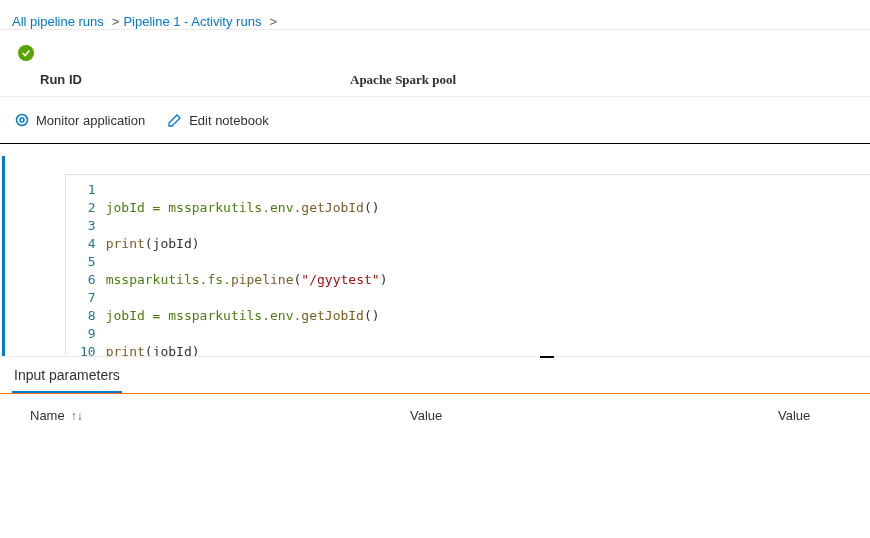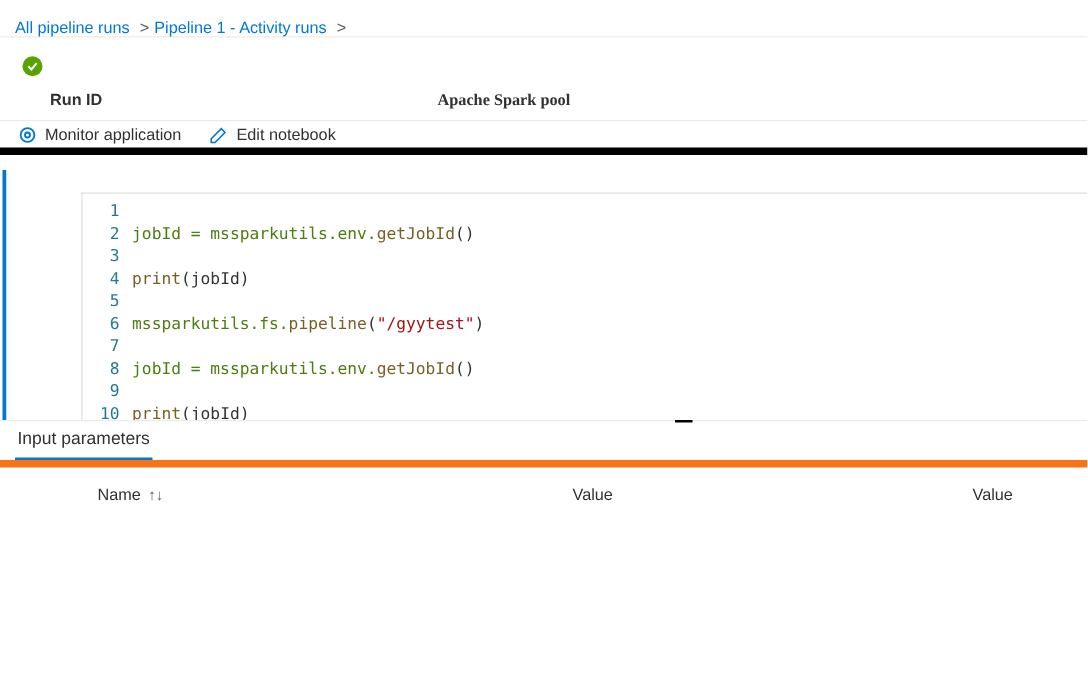--- a/index.html
+++ b/index.html
@@ -44,22 +44,22 @@
     color: #323130;
   }
   .info-col-1 { width: 310px; }
   .info-col-2 { flex: 1; font-family: Liberation Serif, serif; }
 
   .action-bar {
     display: flex;
     align-items: center;
     padding: 8px 12px 8px 14px;
     border-top: 1px solid #edebe9;
-    border-bottom: 6px solid #000000;
-    height: 28px;
+    border-bottom: 1px solid #000000;
+    height: 48px;
   }
   .action-btn {
     display: inline-flex;
     align-items: center;
     margin-right: 22px;
     color: #323130;
     cursor: pointer;
     font-size: 13px;
   }
   .action-btn svg { width:16px; height:16px; margin-right:6px; stroke:#0078d4; fill:none; }
@@ -101,41 +101,41 @@
   .cursor-mark {
     position:absolute;
     right: 316px;
     bottom: -2px;
     width: 14px;
     border-bottom: 2px solid #000;
   }
 
   .tabs-row {
     border-top: 1px solid #edebe9;
-    border-bottom: 6px solid #f97316;
+    border-bottom: 1px solid #f97316;
     padding: 0 12px;
     display: flex;
     align-items: flex-end;
     height: 38px;
   }
   .tab {
     padding: 10px 2px 8px 2px;
     font-size: 14px;
     color: #323130;
     border-bottom: 2px solid #0078d4;
     cursor: pointer;
   }
 
   .params-header {
     display: flex;
     padding: 14px 12px 10px 30px;
     font-size: 13px;
     color: #323130;
   }
-  .col-name { width: 380px; display:flex; align-items:center;margin-left:48px; }
+  .col-name { width: 380px; display:flex; align-items:center; }
   .col-type { flex: 1; }
   .col-value { width: 80px; text-align:left; }
   .sort-icon { margin-left:6px; font-size:12px; color:#605e5c; }
 </style>
 </head>
 <body>
 
 <div class="breadcrumb">
   <a href="#">All pipeline runs</a>
   <span class="sep">&gt;</span>

